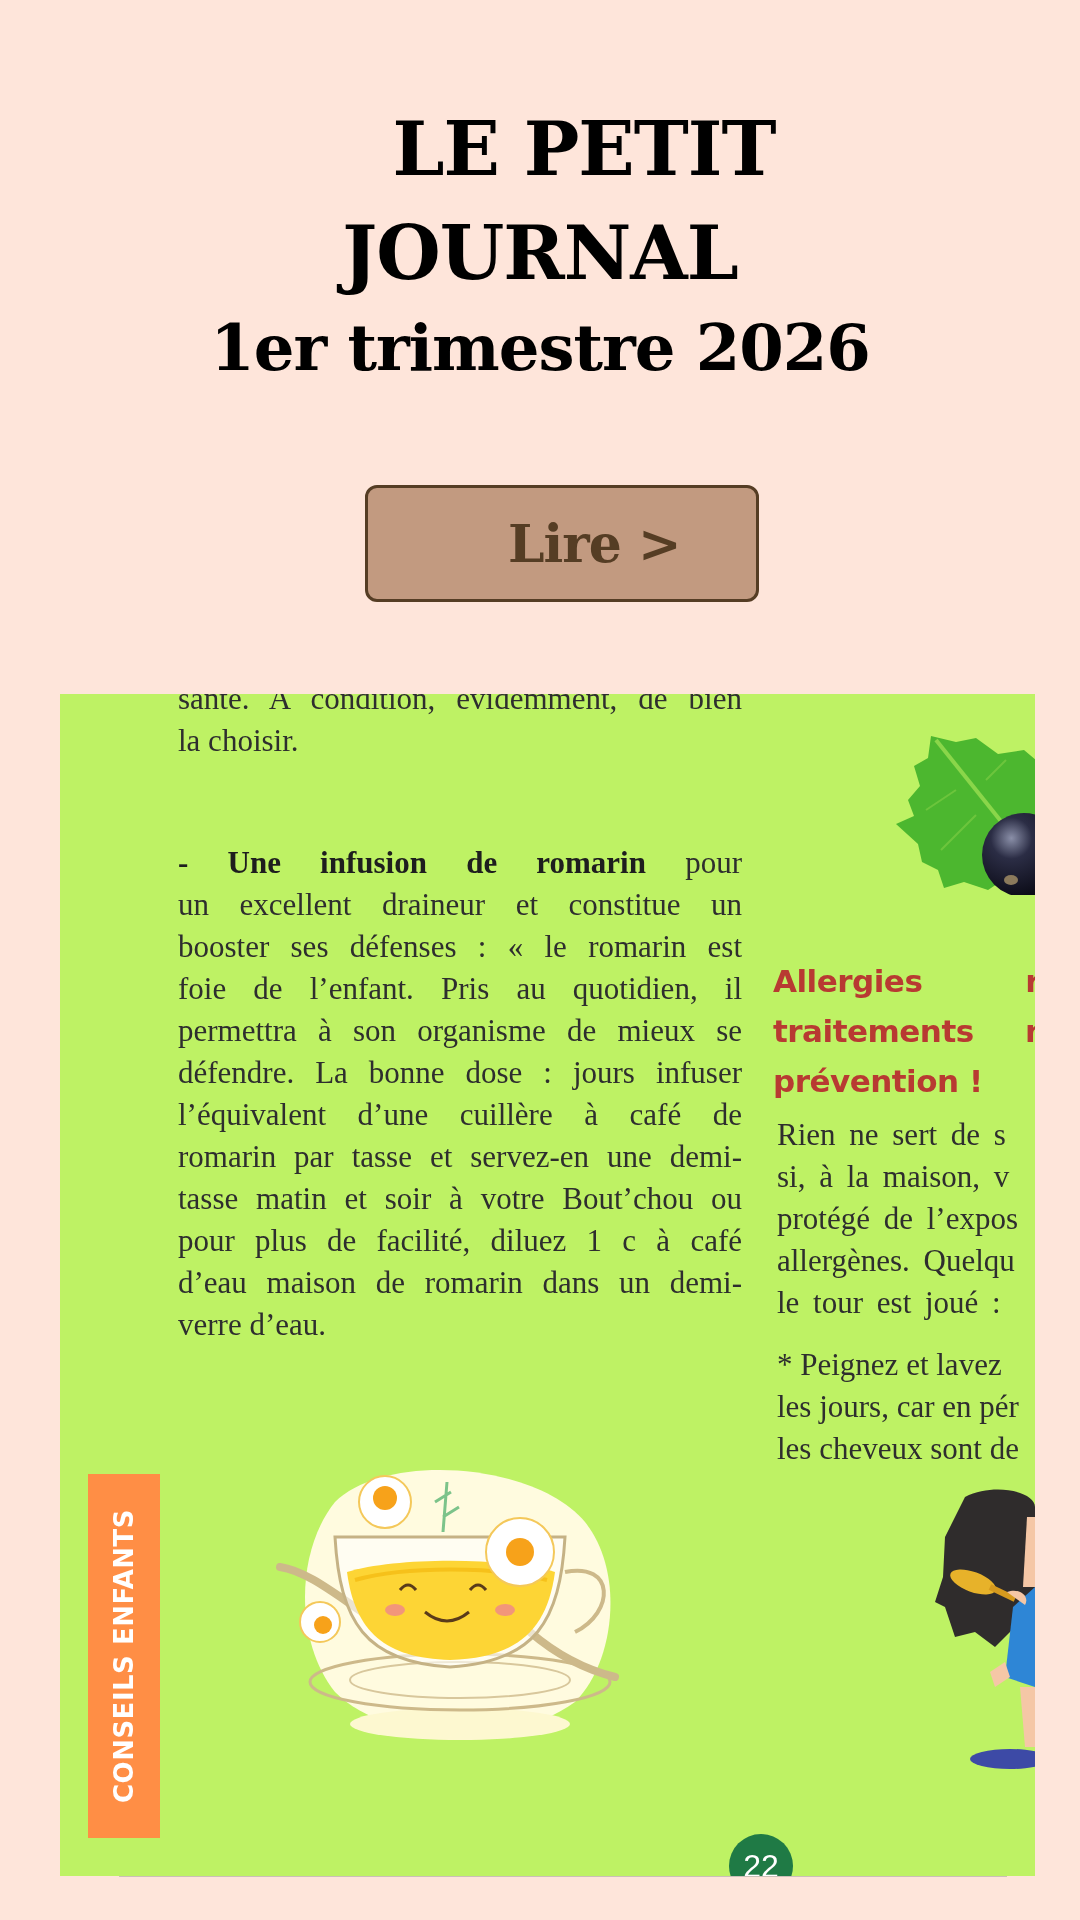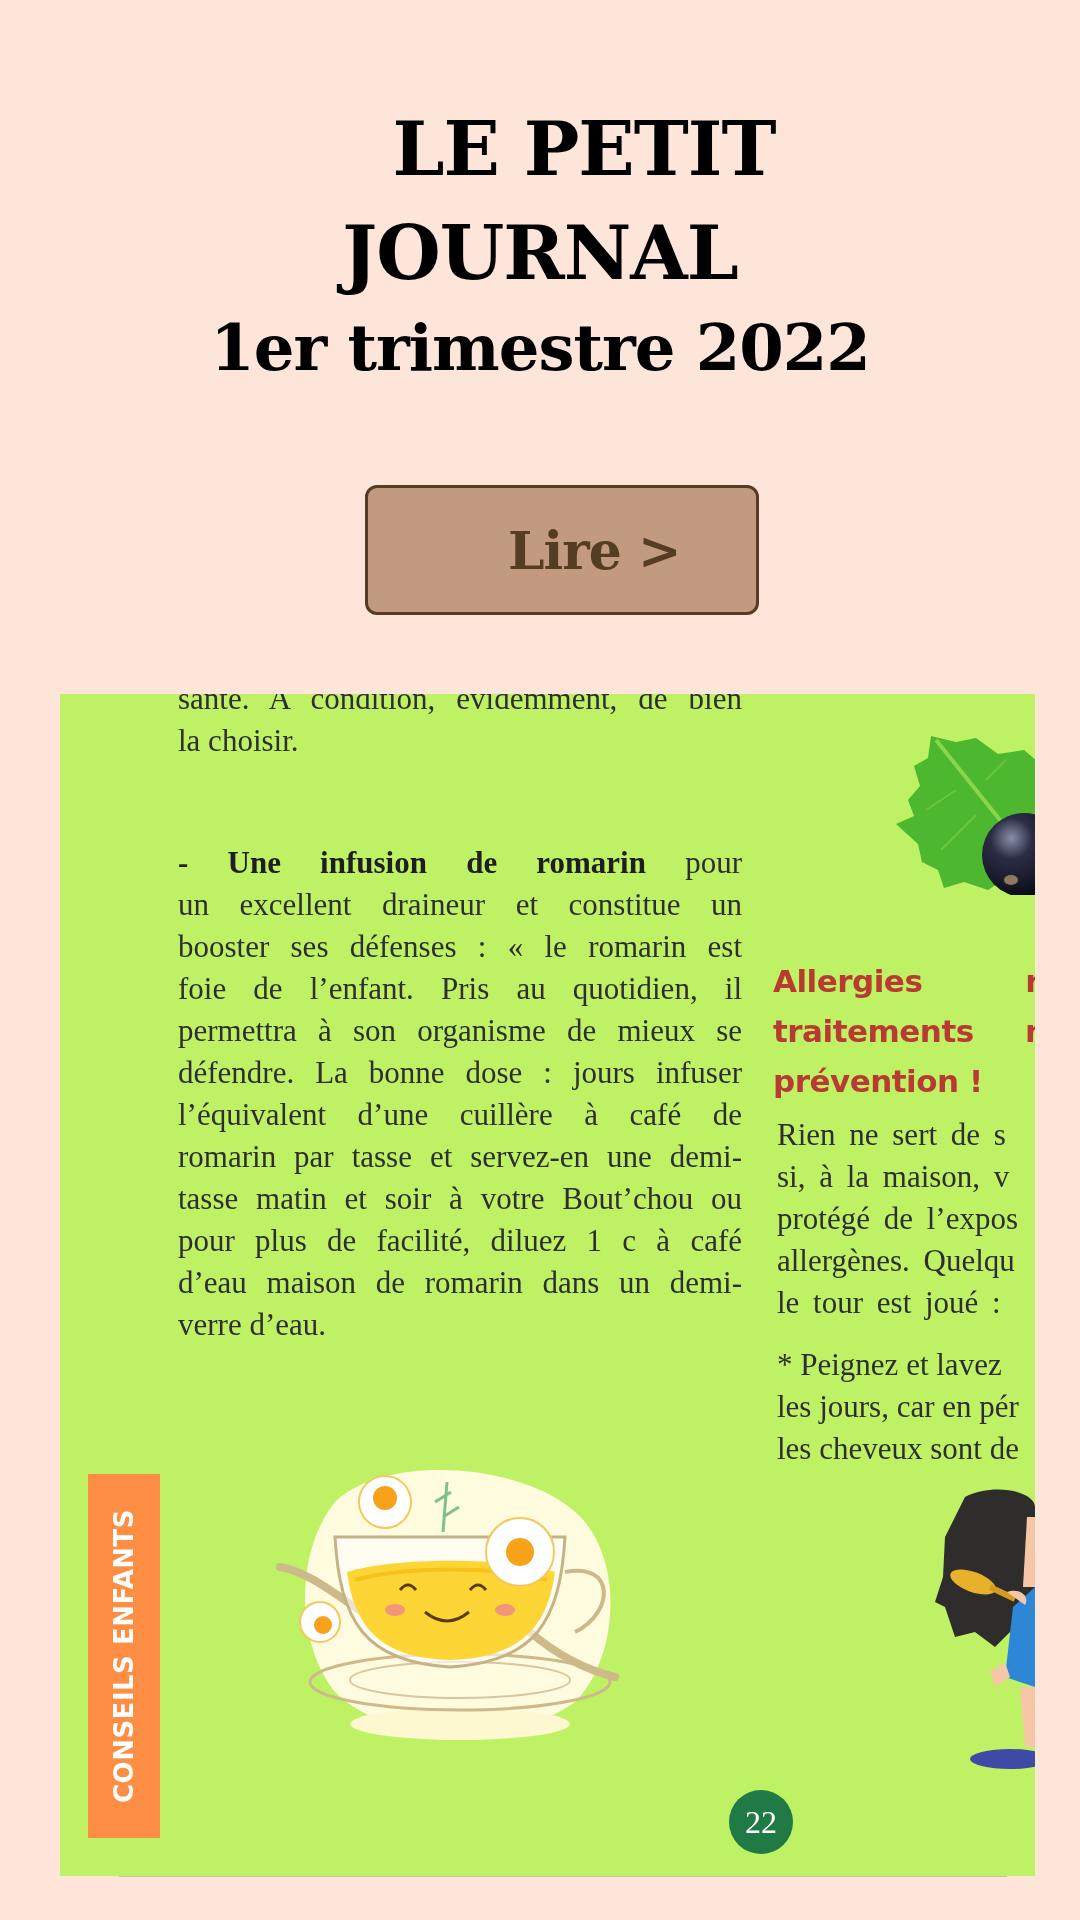--- a/index.html
+++ b/index.html
@@ -11,21 +11,21 @@
   .title {
     position: absolute; left: 0; width: 1080px; text-align: center;
     font-family: "DejaVu Serif", serif; font-weight: bold; color: #000;
     margin: 0; white-space: nowrap; letter-spacing: -1px;
   }
   .t1 { top: 104px; font-size: 74px; line-height: 90px; margin-left: 44px; }
   .t2 { top: 208px; font-size: 74px; line-height: 90px; }
   .t3 { top: 308px; font-size: 64px; line-height: 80px; }
 
   .read-btn {
-    position: absolute; left: 365px; top: 485px; width: 394px; height: 130px;
+    position: absolute; left: 365px; top: 485px; width: 394px; height: 117px;
     box-sizing: border-box; border: 3px solid #553d24; border-radius: 12px;
     background: #c29a80; cursor: pointer; padding: 0 0 0 140px;
     display: flex; align-items: center;
     font-family: "DejaVu Serif", serif; font-weight: bold; font-size: 52px;
     color: #553d24; letter-spacing: -1px;
   }
 
   .page {
     position: absolute; left: 60px; top: 694px; width: 975px; height: 182px;
     height: 1182px; background: #bef264; overflow: hidden;
@@ -58,32 +58,32 @@
     position: absolute; left: 28px; top: 780px; width: 72px; height: 364px;
     background: #ff8e45;
   }
   .tab-orange span {
     position: absolute; left: 50%; top: 50%;
     transform: translate(-50%, -50%) rotate(-90deg);
     white-space: nowrap; color: #fff;
     font-family: "DejaVu Sans", sans-serif; font-weight: bold; font-size: 26px; letter-spacing: 0.5px;
   }
   .page-badge {
-    position: absolute; left: 669px; top: 1096px; width: 64px; height: 64px; border-radius: 50%;
+    position: absolute; left: 669px; top: 1140px; width: 64px; height: 64px; border-radius: 50%;
     background: #1f7a45; color: #fff; display: flex; align-items: center; justify-content: center;
-    font-family: Liberation Serif, serif; font-size: 32px;
+    font-family: Liberation Sans, sans-serif; font-size: 32px;
   }
   .illus { position: absolute; }
 </style>
 </head>
 <body>
 
 <h1 class="title t1">LE PETIT</h1>
 <h1 class="title t2">JOURNAL</h1>
-<h2 class="title t3">1er trimestre 2022</h2>
+<h2 class="title t3">1er trimestre 2026</h2>
 
 <button class="read-btn">
   <span>Lire &gt;</span>
 </button>
 
 <div class="page">
 
   <div class="body-text col-left clip-top">
     <span class="line just">santé. A condition, évidemment, de bien</span>
     <span class="line">la choisir.</span>

